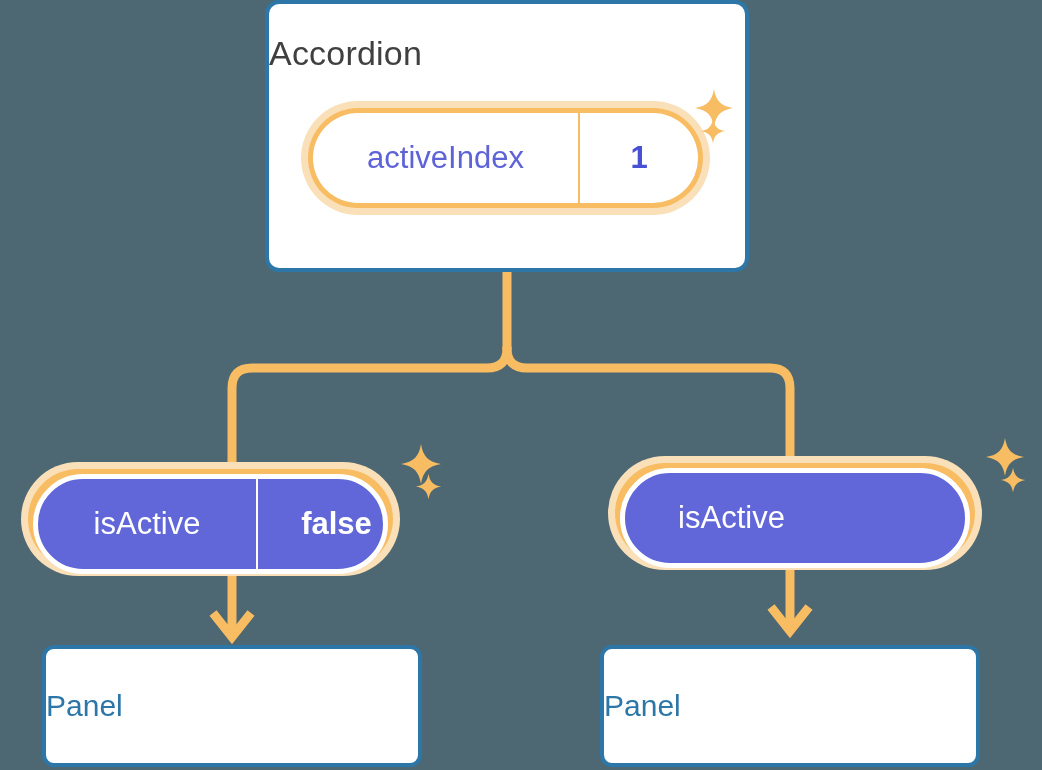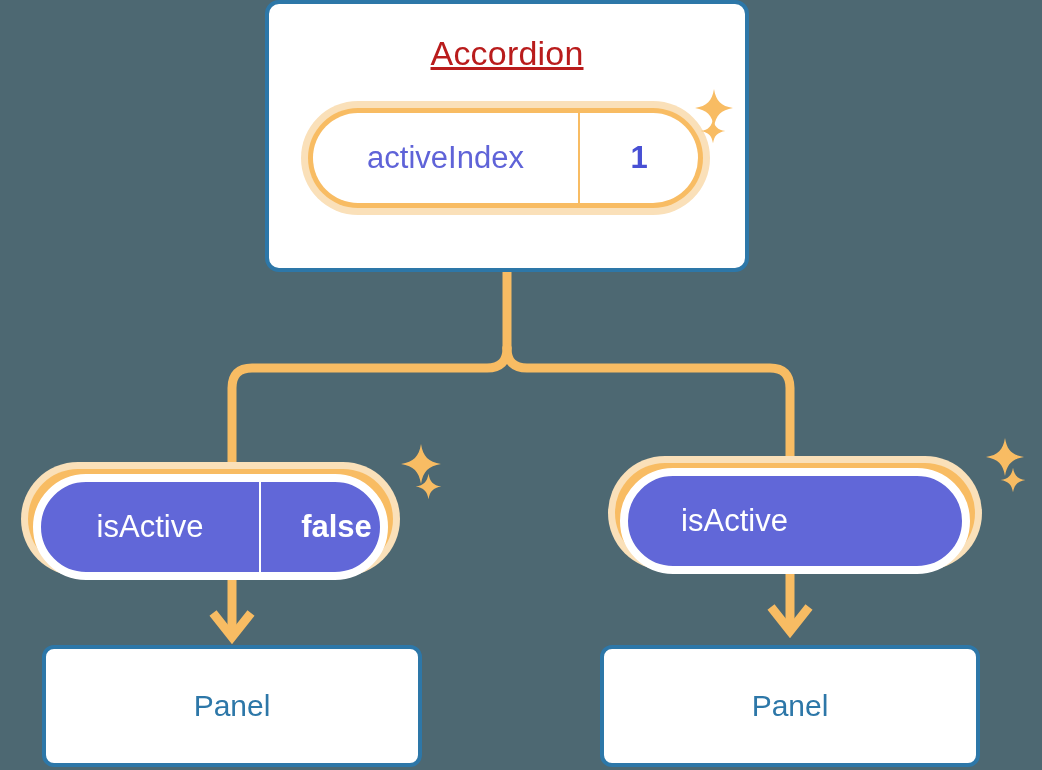--- a/index.html
+++ b/index.html
@@ -44,42 +44,40 @@
     width: 484px;
     height: 272px;
     border-top-left-radius: 14px;
     border-top-right-radius: 14px;
   }
   .card-title {
     position: absolute;
     left: 0;
     right: 0;
     top: 30px;
-    text-align: center;
-    color: #b91c1c;
+    color: #404040;
     font-size: 34px;
     letter-spacing: 0.2px;
-    text-decoration: underline;
   }
 
   .panel-card {
     width: 380px;
     height: 122px;
     border-radius: 12px;
     border-width: 4px;
   }
   #panel-left  { left: 42px;  top: 645px; }
   #panel-right { left: 600px; top: 645px; }
   .panel-label {
     position: absolute;
     left: 0;
     right: 0;
     top: 50%;
     transform: translateY(-50%);
-    text-align: center;
+    text-align: left;
     color: #2d77a8;
     font-size: 30px;
   }
 
   
   .badge {
     position: absolute;
     box-sizing: border-box;
     display: flex;
     align-items: stretch;
@@ -142,21 +140,21 @@
     flex: 1 1 auto;
     color: #4850d4;
     font-size: 31px;
     font-weight: bold;
     border-left: 2px solid #f8bc63;
   }
 
   
   .badge-purple .inner {
     background: #6167d8;
-    border: 8px solid #ffffff;
+    border: 5px solid #ffffff;
   }
   .badge-purple .bkey {
     color: #ffffff;
     font-size: 31px;
   }
   .badge-purple .bval {
     color: #ffffff;
     font-size: 31px;
     font-weight: bold;
     border-left: 2px solid #ffffff;

